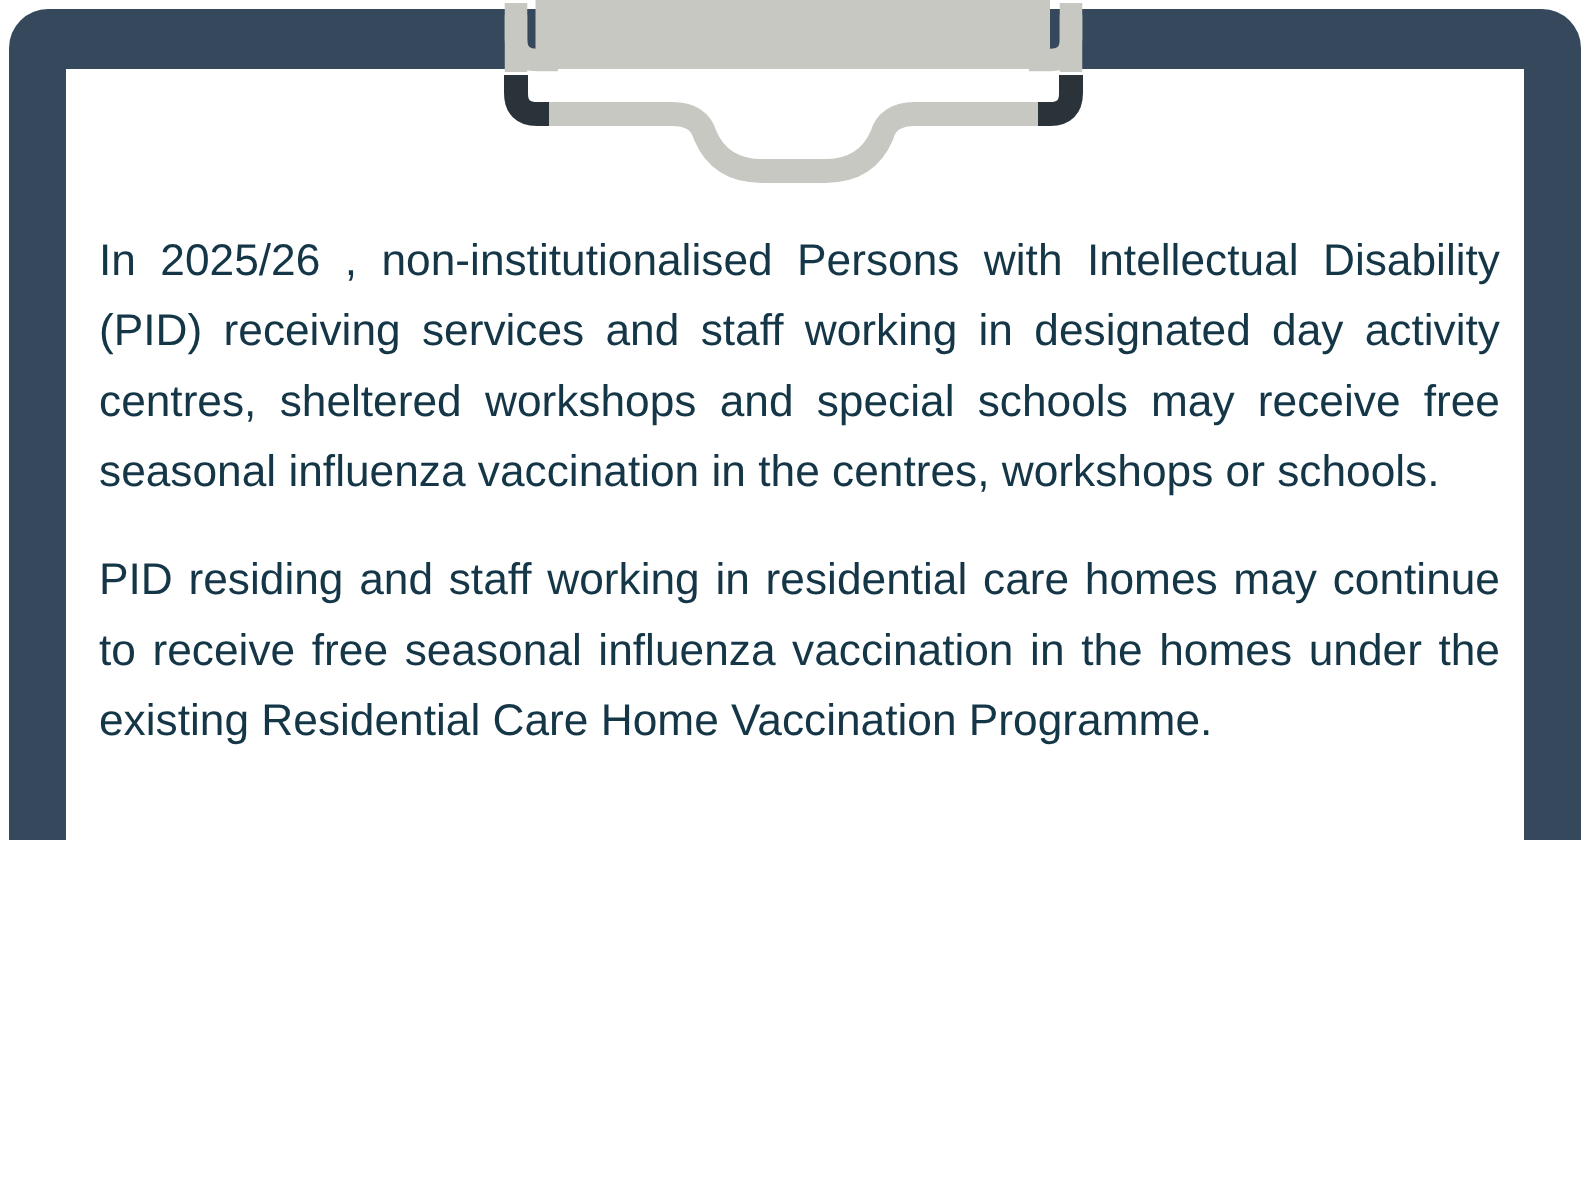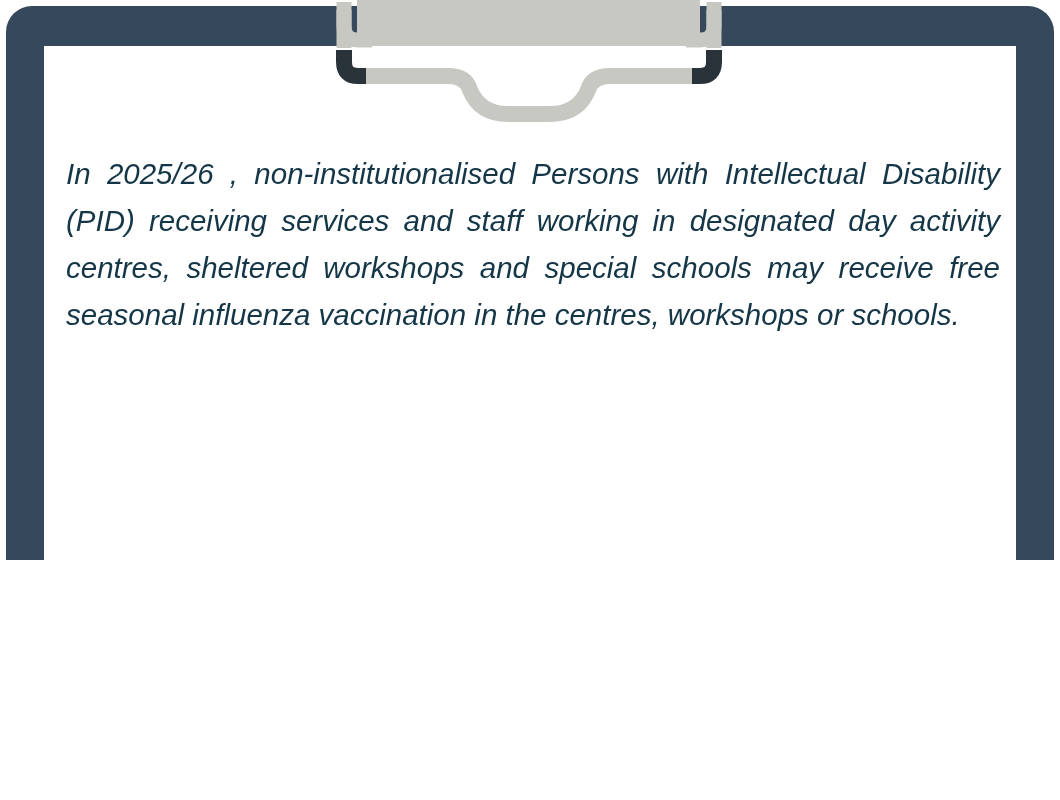--- a/index.html
+++ b/index.html
@@ -9,21 +9,20 @@
   }
   body {
     font-family: "Liberation Sans", sans-serif;
   }
 
   .clipboard {
     position: relative;
     width: 1060px;
     height: 560px;
     overflow: hidden;
-    font-style: italic;
   }
 
   
   .board {
     position: absolute;
     left: 6px;
     top: 6px;
     width: 1048px;
     height: 788px;
     background: #36495c;
@@ -129,15 +128,16 @@
                Q 480 114 508 114
                L 550 114
                Q 578 114 588 90
                Q 592 76 610 76
                L 692 76" fill="none" stroke="#c7c8c2" stroke-width="16" stroke-linecap="butt"></path>
     </svg>
   </div>
 
   <div class="content">
     <p class="para">In 2025/26 , non-institutionalised Persons with Intellectual Disability (PID) receiving services and staff working in designated day activity centres, sheltered workshops and special schools may receive free seasonal influenza vaccination in the centres, workshops or schools.</p>
+    <p class="para">PID residing and staff working in residential care homes may continue to receive free seasonal influenza vaccination in the homes under the existing Residential Care Home Vaccination Programme.</p>
   </div>
 
 </div>
 
 </body></html>

